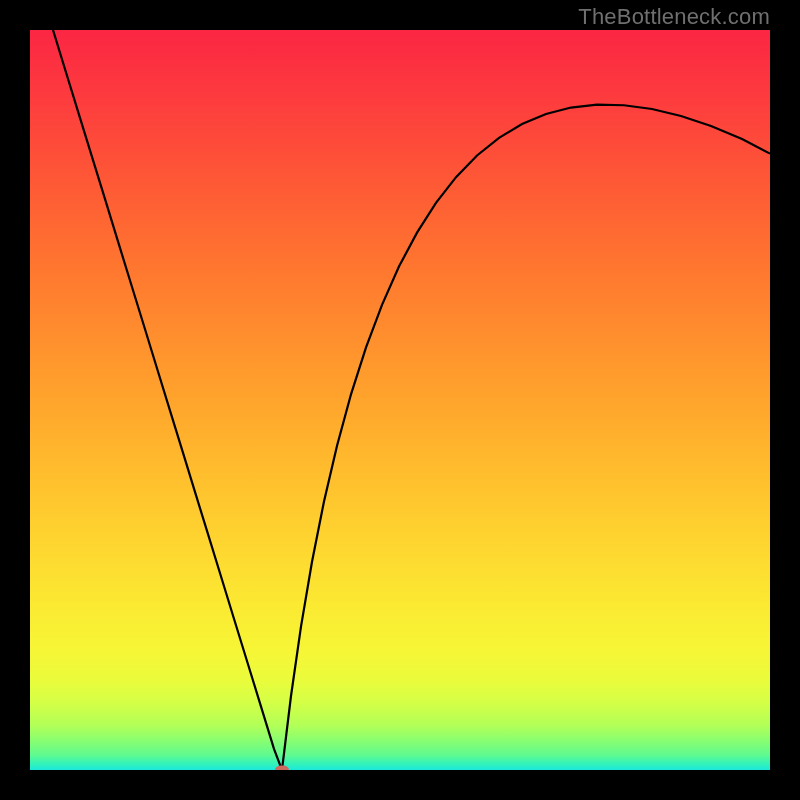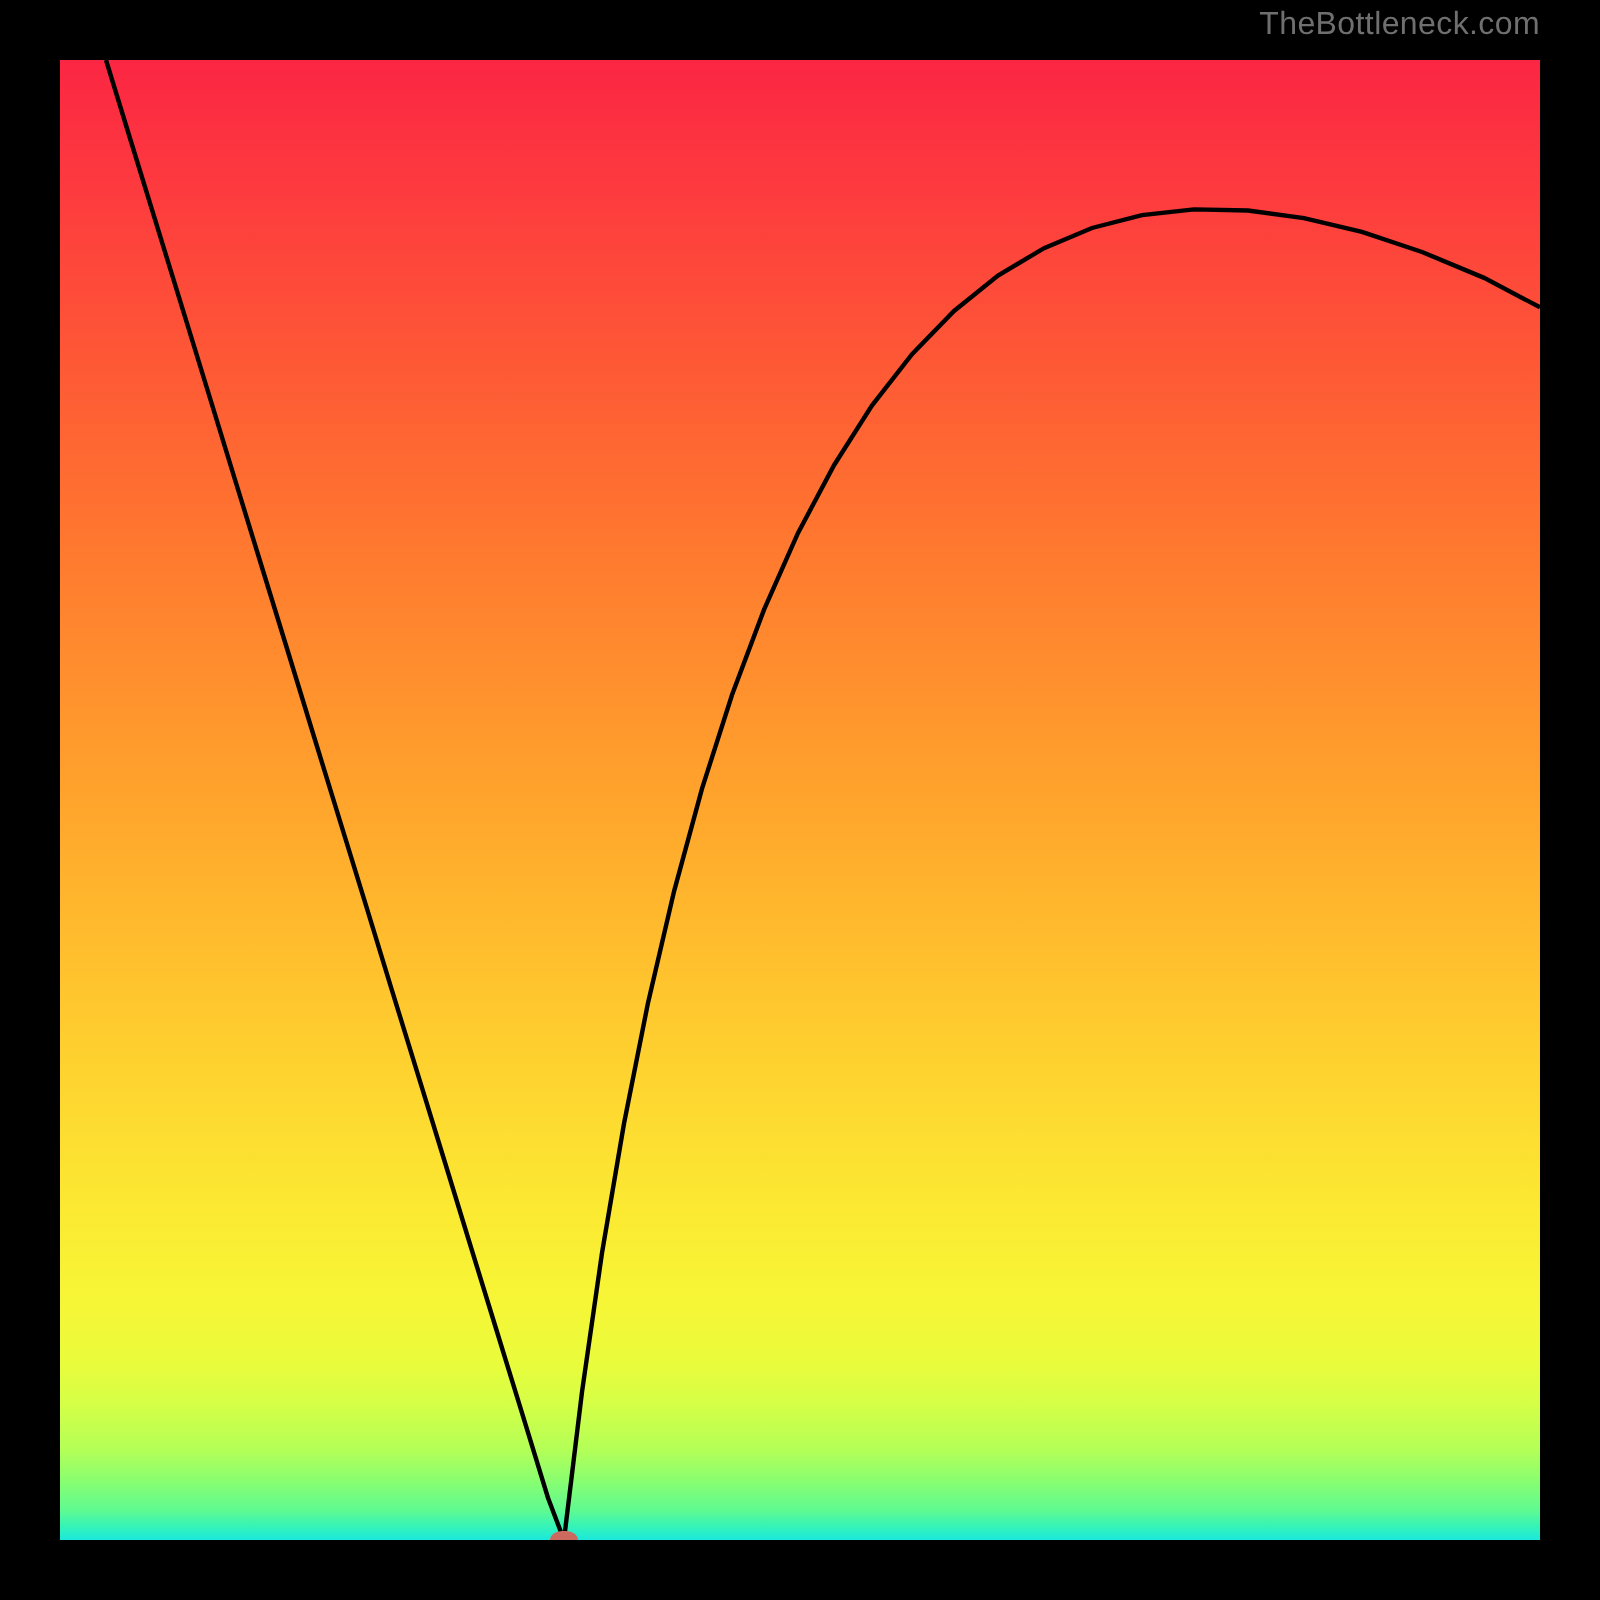--- a/index.html
+++ b/index.html
@@ -43,21 +43,21 @@
       #5ffa91 98%,
       #38f4b4 99%,
       #1be8dc 100%
     );
   }
   .watermark {
     position: absolute;
     top: 4px;
     right: 30px;
     color: #6f6f6f;
-    font-size: 16px;
+    font-size: 22px;
     font-weight: 400;
     letter-spacing: 0.2px;
     text-align: right;
   }
   svg.curve {
     position: absolute;
     top: 0; left: 0;
     width: 740px; height: 740px;
   }
   .marker {

